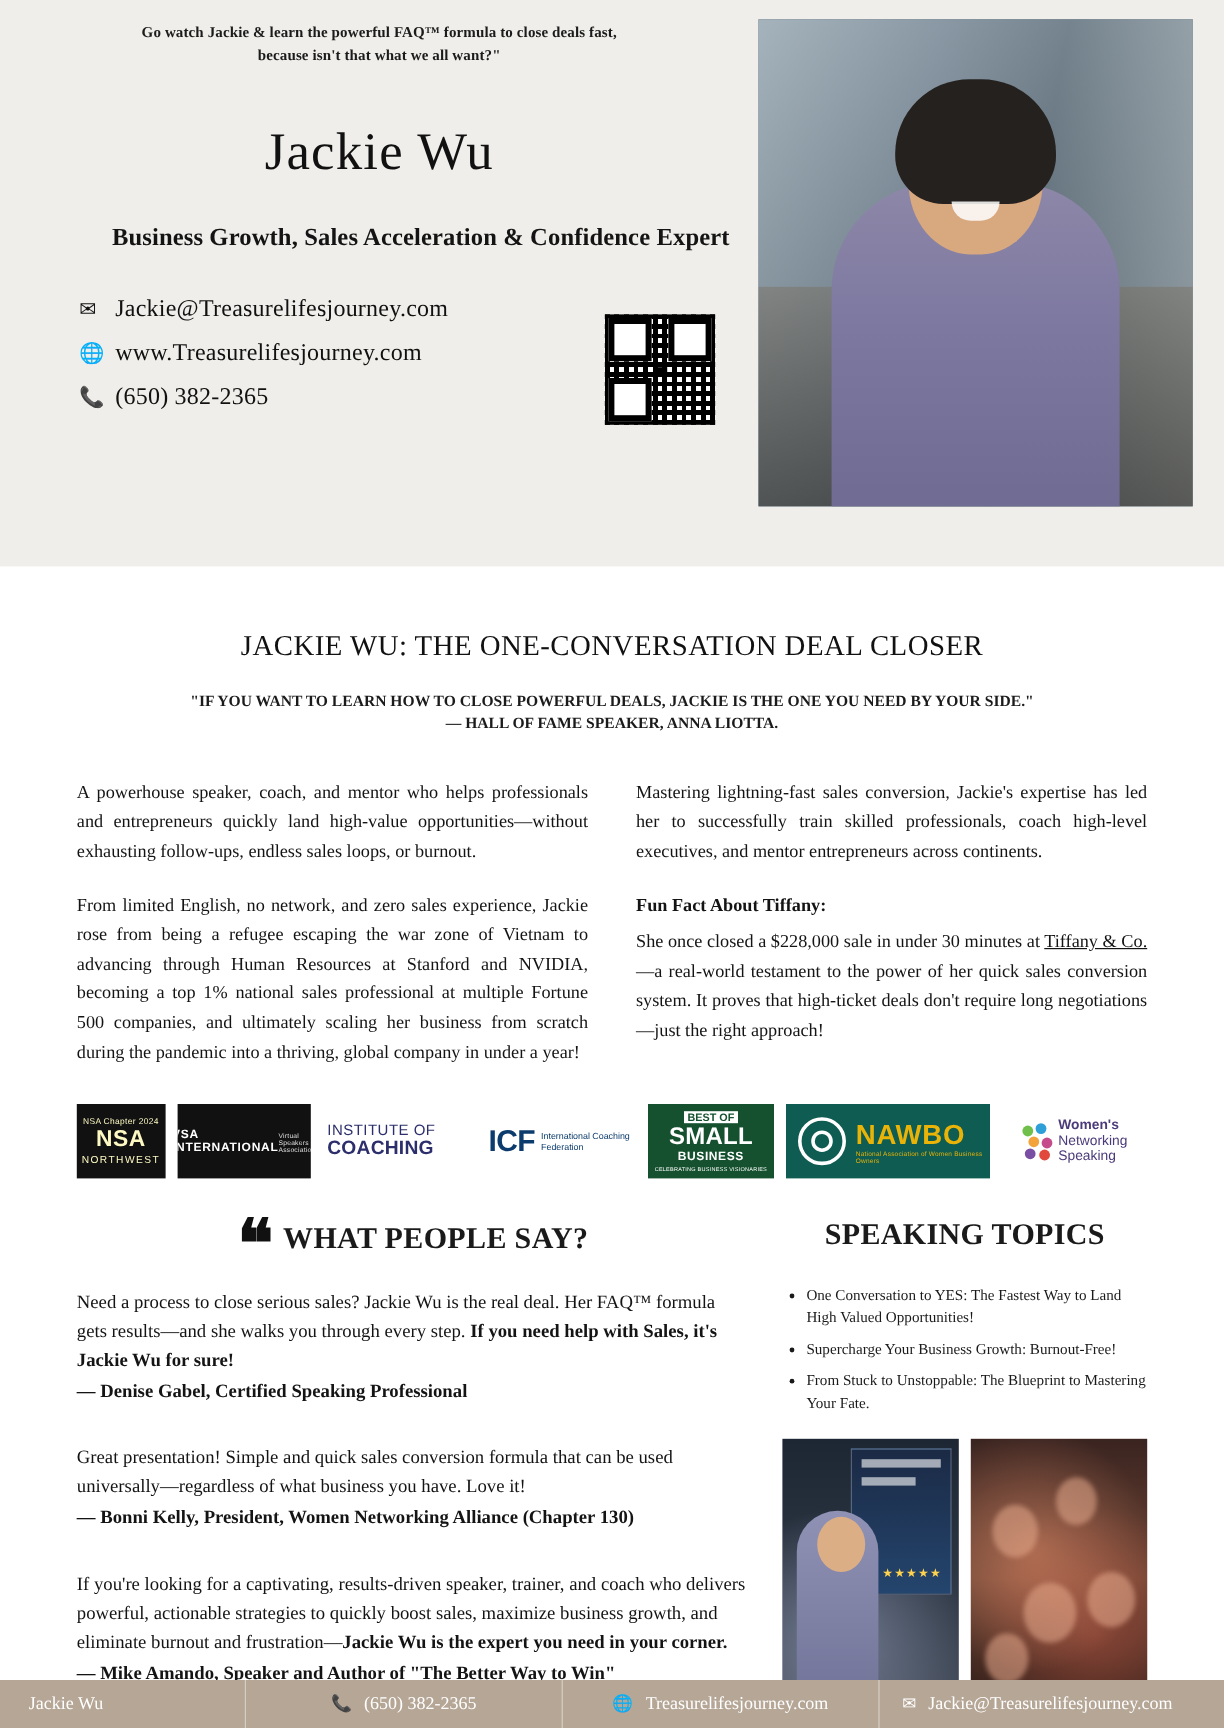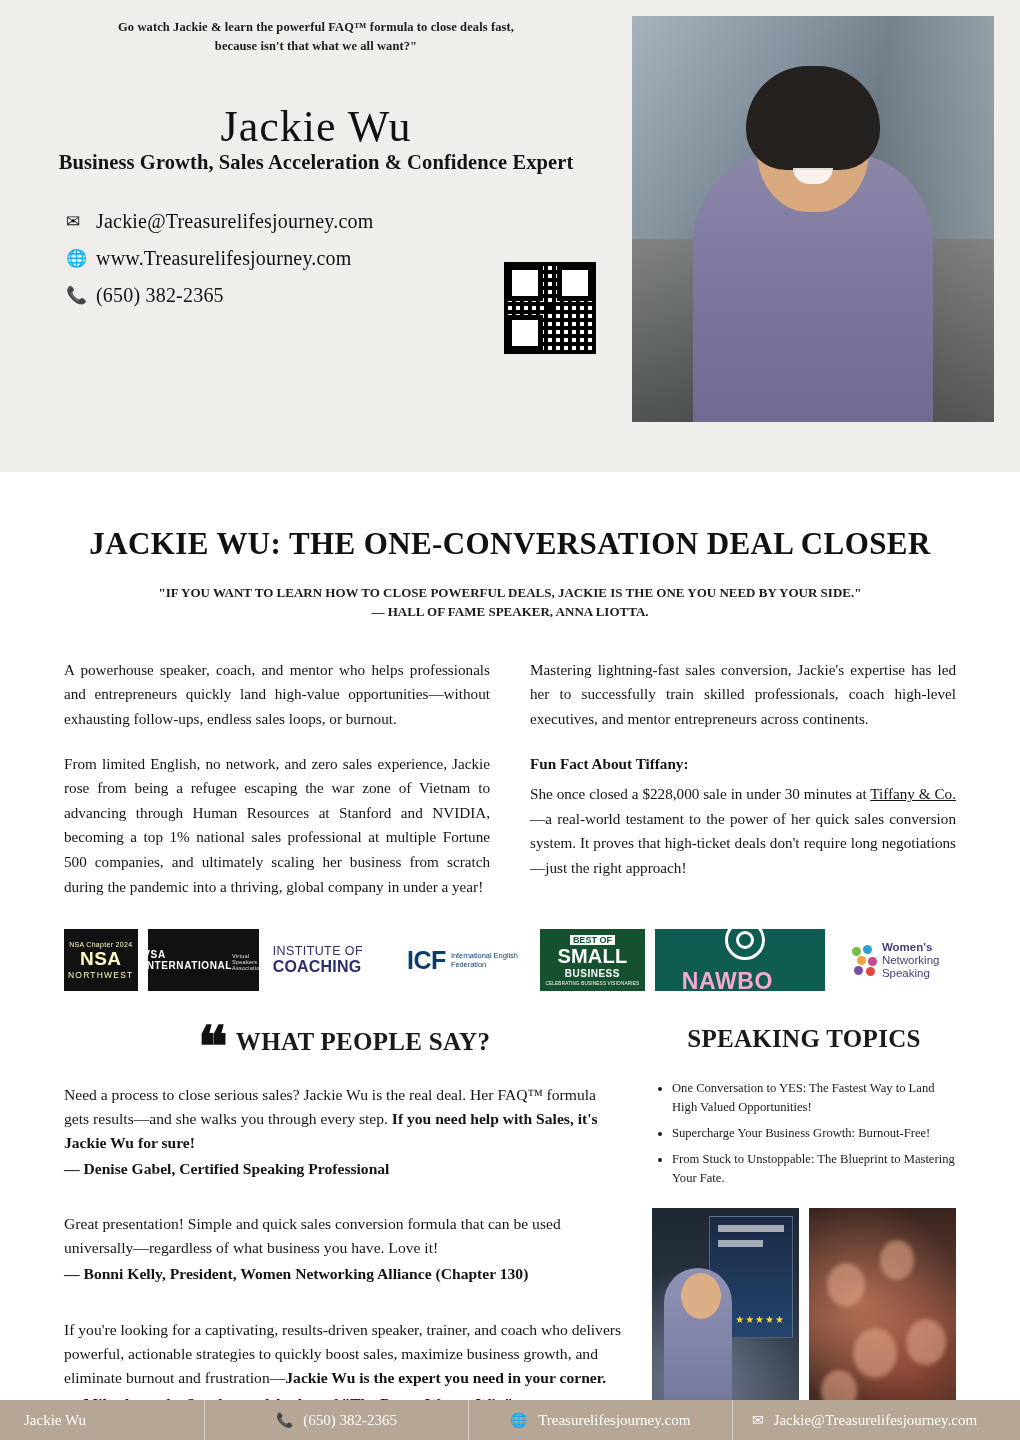--- a/index.html
+++ b/index.html
@@ -44,23 +44,24 @@
   .name {
     text-align: center;
     font-size: 44px;
     line-height: 1.1;
     letter-spacing: 1px;
     margin-top: 46px;
     font-weight: normal;
     color: #111;
   }
   .tagline {
-    text-align: center;
+    text-align: right;
     font-size: 20.5px;
     font-weight: bold;
+    margin-top: 36px;
     color: #141414;
     letter-spacing: 0.1px;
   }
   .contact-list {
     margin-top: 36px;
     padding-left: 42px;
   }
   .contact-row {
     display: flex;
     align-items: center;
@@ -180,22 +181,22 @@
   }
 
   
   .body-wrap {
     position: relative;
     padding: 0 64px;
     box-sizing: border-box;
   }
   .section-title {
     text-align: center;
-    font-size: 31px;
-    font-weight: bold;
+    font-size: 24px;
+    font-weight: normal;
     letter-spacing: 0.4px;
     margin-top: 54px;
     color: #111;
   }
   .section-quote {
     text-align: center;
     font-size: 13px;
     font-weight: bold;
     line-height: 1.45;
     margin-top: 22px;
@@ -256,21 +257,21 @@
   .logo-icf { width: 130px; background: #fff; color: #0b3d6b; display:flex; flex-direction: row; gap:5px; align-items:center;}
   .logo-icf .big { font-size: 25px; font-weight: bold; color:#0c3c6e; letter-spacing:-.5px;}
   .logo-icf .sm { font-size: 7.4px; line-height: 1.25; color: #0c3c6e; }
 
   .logo-sba { width: 112px; background: #15512f; color: #fff; flex-direction: column; }
   .logo-sba .l1 { font-size: 9px; background:#fff; color:#15512f; padding:0 3px; font-weight:bold;}
   .logo-sba .l2 { font-size: 20px; font-weight: bold; letter-spacing:.2px;}
   .logo-sba .l3 { font-size: 10px; font-weight: bold; letter-spacing: .5px;}
   .logo-sba .l4 { font-size: 4.6px; margin-top:2px; letter-spacing:.2px;}
 
-  .logo-nawbo { width: 180px; background: #0e5c52; color: #f9a8d4; display:flex; flex-direction: column; gap:8px; align-items:center; padding-left:10px;}
+  .logo-nawbo { width: 180px; background: #0e5c52; color: #eab308; display:flex; flex-direction: row; gap:8px; align-items:center; padding-left:10px;}
   .logo-nawbo .circle {
     width: 34px; height: 34px; border-radius: 50%;
     border: 3px solid #fff; position: relative; flex: none;
   }
   .logo-nawbo .circle::after {
     content:""; position:absolute; left:8px; top:8px; width:12px; height:12px;
     border:3px solid #fff; border-radius:50%;
   }
   .logo-nawbo .t1 { font-size: 23px; font-weight: bold; letter-spacing: .6px; }
   .logo-nawbo .t2 { font-size: 5.4px; letter-spacing: .2px; }
@@ -486,21 +487,21 @@
       <span class="l2">Virtual Speakers Association</span>
     </div>
 
     <div class="logo logo-ioc">
       <span class="l1">INSTITUTE OF</span>
       <span class="l2">COACHING</span>
     </div>
 
     <div class="logo logo-icf">
       <span class="big">ICF</span>
-      <span class="sm">International English Federation</span>
+      <span class="sm">International Coaching Federation</span>
     </div>
 
     <div class="logo logo-sba">
       <span class="l1">BEST OF</span>
       <span class="l2">SMALL</span>
       <span class="l3">BUSINESS</span>
       <span class="l4">CELEBRATING BUSINESS VISIONARIES</span>
     </div>
 
     <div class="logo logo-nawbo">

